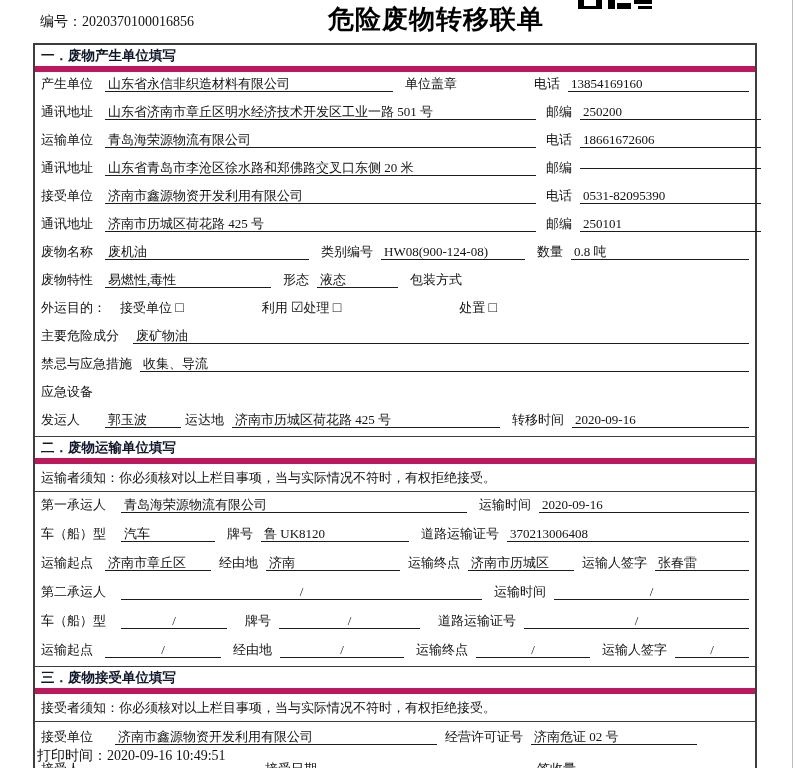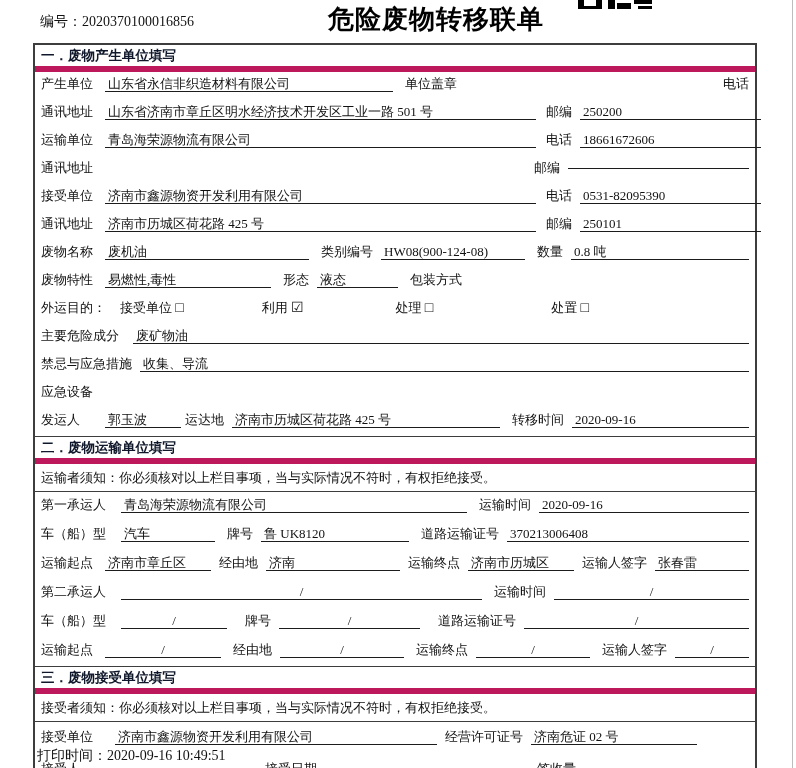--- a/index.html
+++ b/index.html
@@ -69,38 +69,40 @@
 
   <div class="form">
 
     <div class="sec-header">一．废物产生单位填写</div>
 
     <div class="row">
       <span class="lbl" style="width:56px">产生单位</span>
       <span class="u" style="width:282px">山东省永信非织造材料有限公司</span>
       <span class="lbl gap12">单位盖章</span>
       <span class="lbl" style="margin-left:auto;padding-left:10px">电话</span>
+      <span class="u" style="width:175px">13854169160</span>
     </div>
 
     <div class="row">
       <span class="lbl" style="width:56px">通讯地址</span>
       <span class="u" style="width:425px">山东省济南市章丘区明水经济技术开发区工业一路 501 号</span>
       <span class="lbl" style="margin-left:auto;padding-left:10px">邮编</span>
       <span class="u" style="width:175px">250200</span>
     </div>
 
     <div class="row">
       <span class="lbl" style="width:56px">运输单位</span>
       <span class="u" style="width:425px">青岛海荣源物流有限公司</span>
       <span class="lbl" style="margin-left:auto;padding-left:10px">电话</span>
       <span class="u" style="width:175px">18661672606</span>
     </div>
 
     <div class="row">
       <span class="lbl" style="width:56px">通讯地址</span>
+      <span class="u" style="width:425px">山东省青岛市李沧区徐水路和郑佛路交叉口东侧 20 米</span>
       <span class="lbl" style="margin-left:auto;padding-left:10px">邮编</span>
       <span class="u" style="width:175px"></span>
     </div>
 
     <div class="row">
       <span class="lbl" style="width:56px">接受单位</span>
       <span class="u" style="width:425px">济南市鑫源物资开发利用有限公司</span>
       <span class="lbl" style="margin-left:auto;padding-left:10px">电话</span>
       <span class="u" style="width:175px">0531-82095390</span>
     </div>
@@ -126,21 +128,21 @@
       <span class="u" style="width:160px">易燃性,毒性</span>
       <span class="lbl gap12">形态</span>
       <span class="u" style="width:75px">液态</span>
       <span class="lbl gap12">包装方式</span>
     </div>
 
     <div class="row">
       <span class="lbl">外运目的：</span>
       <span class="cbx" style="margin-left:14px"><span>接受单位</span> <span class="box">□</span></span>
       <span class="cbx" style="margin-left:78px"><span>利用</span> <span class="box">☑</span></span>
-      <span class="cbx" style="margin-left:92px"><span>处理</span> <span class="box">□</span></span>
+      <span class="cbx" style=""><span>处理</span> <span class="box">□</span></span>
       <span class="cbx" style="margin-left:118px"><span>处置</span> <span class="box">□</span></span>
     </div>
 
     <div class="row">
       <span class="lbl">主要危险成分</span>
       <span class="u fill" style="margin-left:14px">废矿物油</span>
     </div>
 
     <div class="row">
       <span class="lbl">禁忌与应急措施</span>

